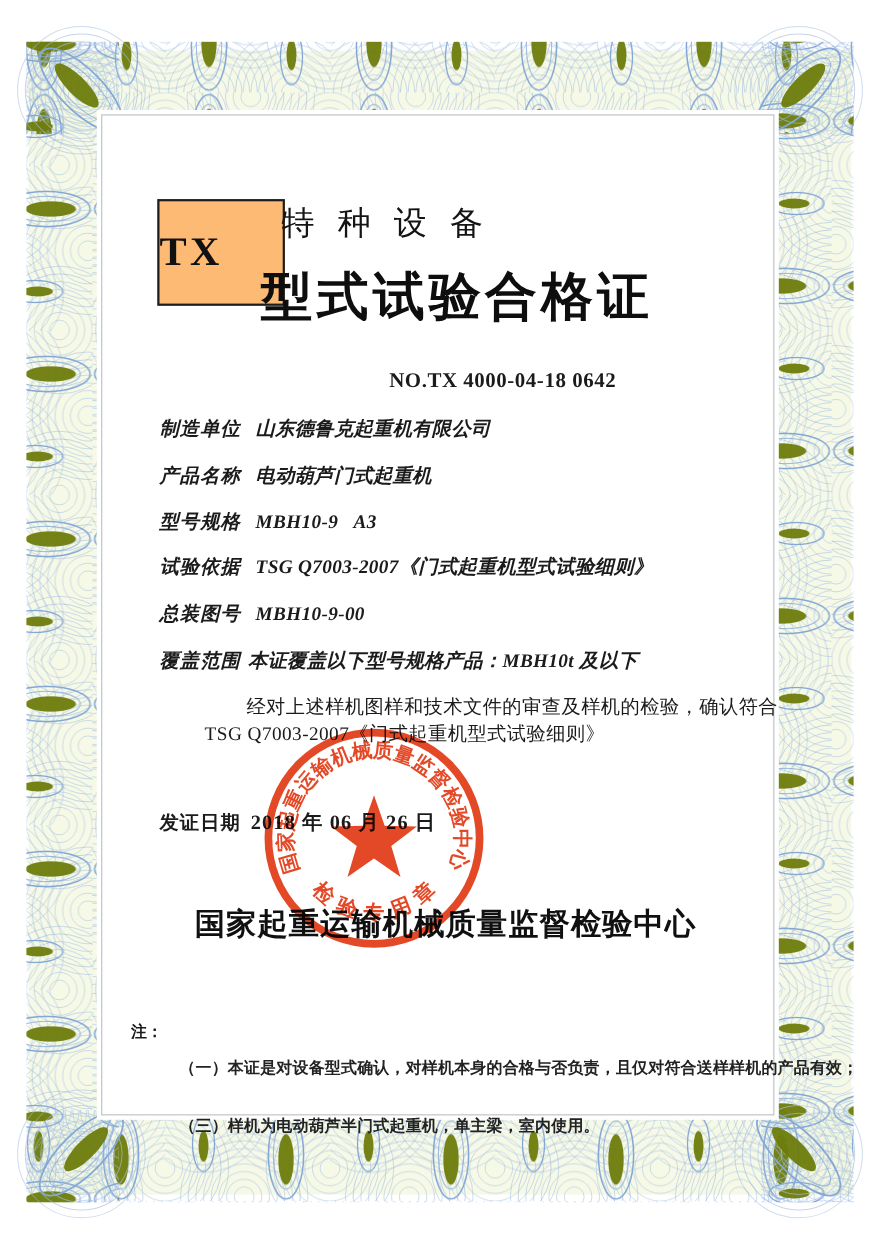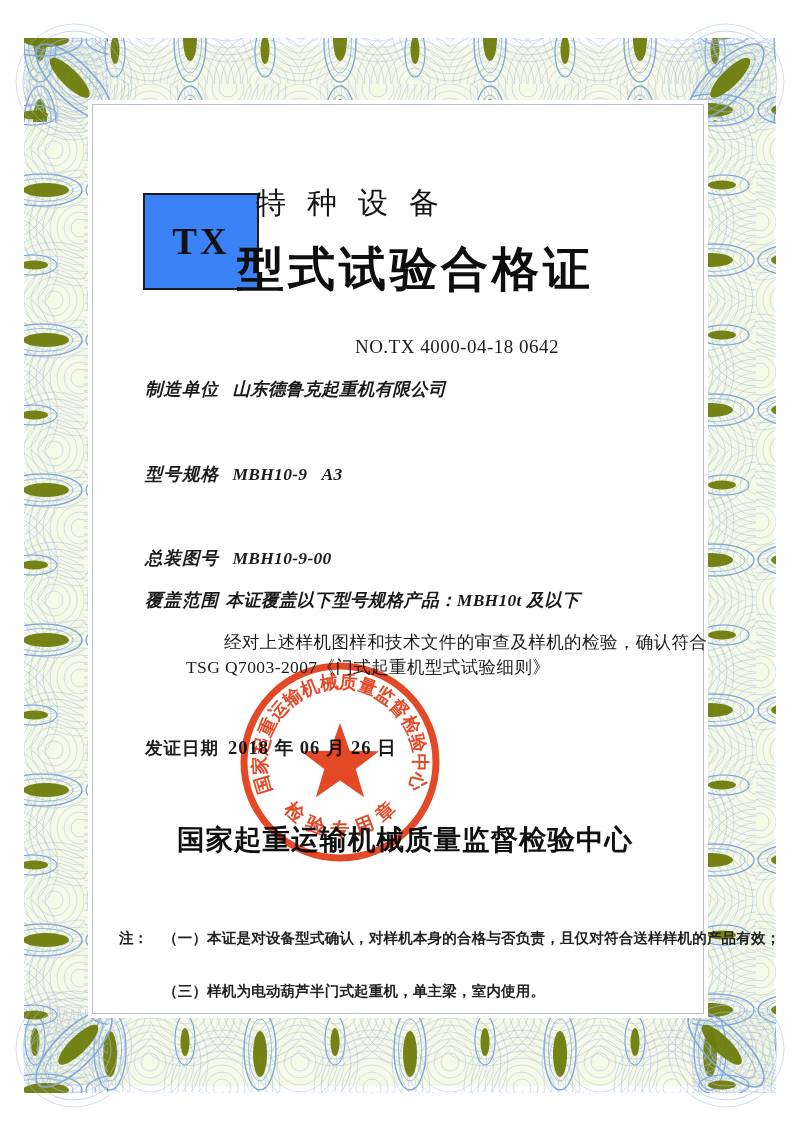--- a/index.html
+++ b/index.html
@@ -16,54 +16,54 @@
   .panel{
     position:absolute;z-index:2;
     left:92px;top:104px;width:610px;height:908px;
     background:#ffffff;
     border:1px solid #b9bec3;
     box-shadow:0 0 0 4px #ffffff;
   }
   .abs{position:absolute;z-index:3;}
   .tx-box{
     left:143px;top:181px;width:112px;height:93px;
-    border:2.5px solid #1d1d1d;background:#3b82f6;
-    display:flex;align-items:center;justify-content:center;margin-top:12px;
+    border:2.5px solid #1d1d1d;background:#fdba74;
+    display:flex;align-items:center;justify-content:flex-start;
   }
   .tx-box span{font-size:37px;font-weight:700;letter-spacing:3px;color:#111;}
   .subtitle{
     left:235px;top:183px;width:440px;
     text-align:left;font-size:30px;font-weight:400;
     letter-spacing:21px;text-indent:21px;color:#141414;
   }
   .title{
     left:237px;top:238px;width:440px;
     text-align:left;font-size:47px;font-weight:700;
     letter-spacing:4px;color:#0e0e0e;
   }
   .cert-no{
     left:237px;top:336px;width:440px;
-    text-align:center;font-size:19px;font-weight:400;letter-spacing:.5px;
+    text-align:center;font-size:19px;font-weight:700;letter-spacing:.5px;
   }
   .field-row{left:145px;width:545px;font-size:17.5px;font-weight:600;white-space:nowrap;font-style:italic;}
   .field-row .lbl{display:inline-block;width:83px;letter-spacing:1px;}
   .field-row .val{letter-spacing:.3px;}
   .conclusion-line{font-size:17.5px;font-weight:400;letter-spacing:.4px;white-space:nowrap;}
   .issue-label{left:145px;top:736px;font-size:17.5px;font-weight:600;letter-spacing:1px;}
   .issue-date{left:228px;top:735px;font-size:18.5px;font-weight:600;letter-spacing:1px;z-index:4;}
   .stamp{
     left:234px;top:656px;width:212px;height:212px;z-index:5;
     mix-blend-mode:multiply;opacity:.93;
   }
   .authority{
     left:145px;top:822px;width:520px;
     text-align:center;font-size:27.5px;font-weight:700;letter-spacing:1px;color:#101010;
   }
   .note-label{left:119px;top:929px;font-size:14.5px;font-weight:700;}
-  .note-item{left:163px;width:530px;font-size:14.5px;font-weight:700;letter-spacing:.2px;white-space:nowrap;color:#222;}
+  .note-item{left:163px;width:530px;font-size:14.5px;font-weight:700;letter-spacing:.2px;white-space:nowrap;color:#222;margin-top:32px;}
 </style>
 </head>
 <body>
 
 <div class="page">
 
   <svg class="border-svg" width="800" height="1131" viewBox="0 0 800 1131" aria-hidden="true">
     <defs>
       <g id="fan">
         <circle r="9" fill="none" stroke="#a9c4e4" stroke-width="0.9" opacity="0.6"></circle>
@@ -138,23 +138,31 @@
   </div>
 
   <div class="abs subtitle">特种设备</div>
   <div class="abs title">型式试验合格证</div>
   <div class="abs cert-no">NO.TX 4000-04-18 0642</div>
 
   <div class="abs field-row" style="top:377px">
     <span class="lbl">制造单位</span>
     <span class="val">山东德鲁克起重机有限公司</span>
   </div>
+  <div class="abs field-row" style="top:420px">
+    <span class="lbl">产品名称</span>
+    <span class="val">电动葫芦门式起重机</span>
+  </div>
   <div class="abs field-row" style="top:462px">
     <span class="lbl">型号规格</span>
     <span class="val">MBH10-9&nbsp;&nbsp;&nbsp;A3</span>
+  </div>
+  <div class="abs field-row" style="top:503px">
+    <span class="lbl">试验依据</span>
+    <span class="val">TSG Q7003-2007《门式起重机型式试验细则》</span>
   </div>
   <div class="abs field-row" style="top:546px">
     <span class="lbl">总装图号</span>
     <span class="val">MBH10-9-00</span>
   </div>
   <div class="abs field-row" style="top:588px">
     <span class="lbl" style="width:76px">覆盖范围</span>
     <span class="val">本证覆盖以下型号规格产品：MBH10t 及以下</span>
   </div>
 

